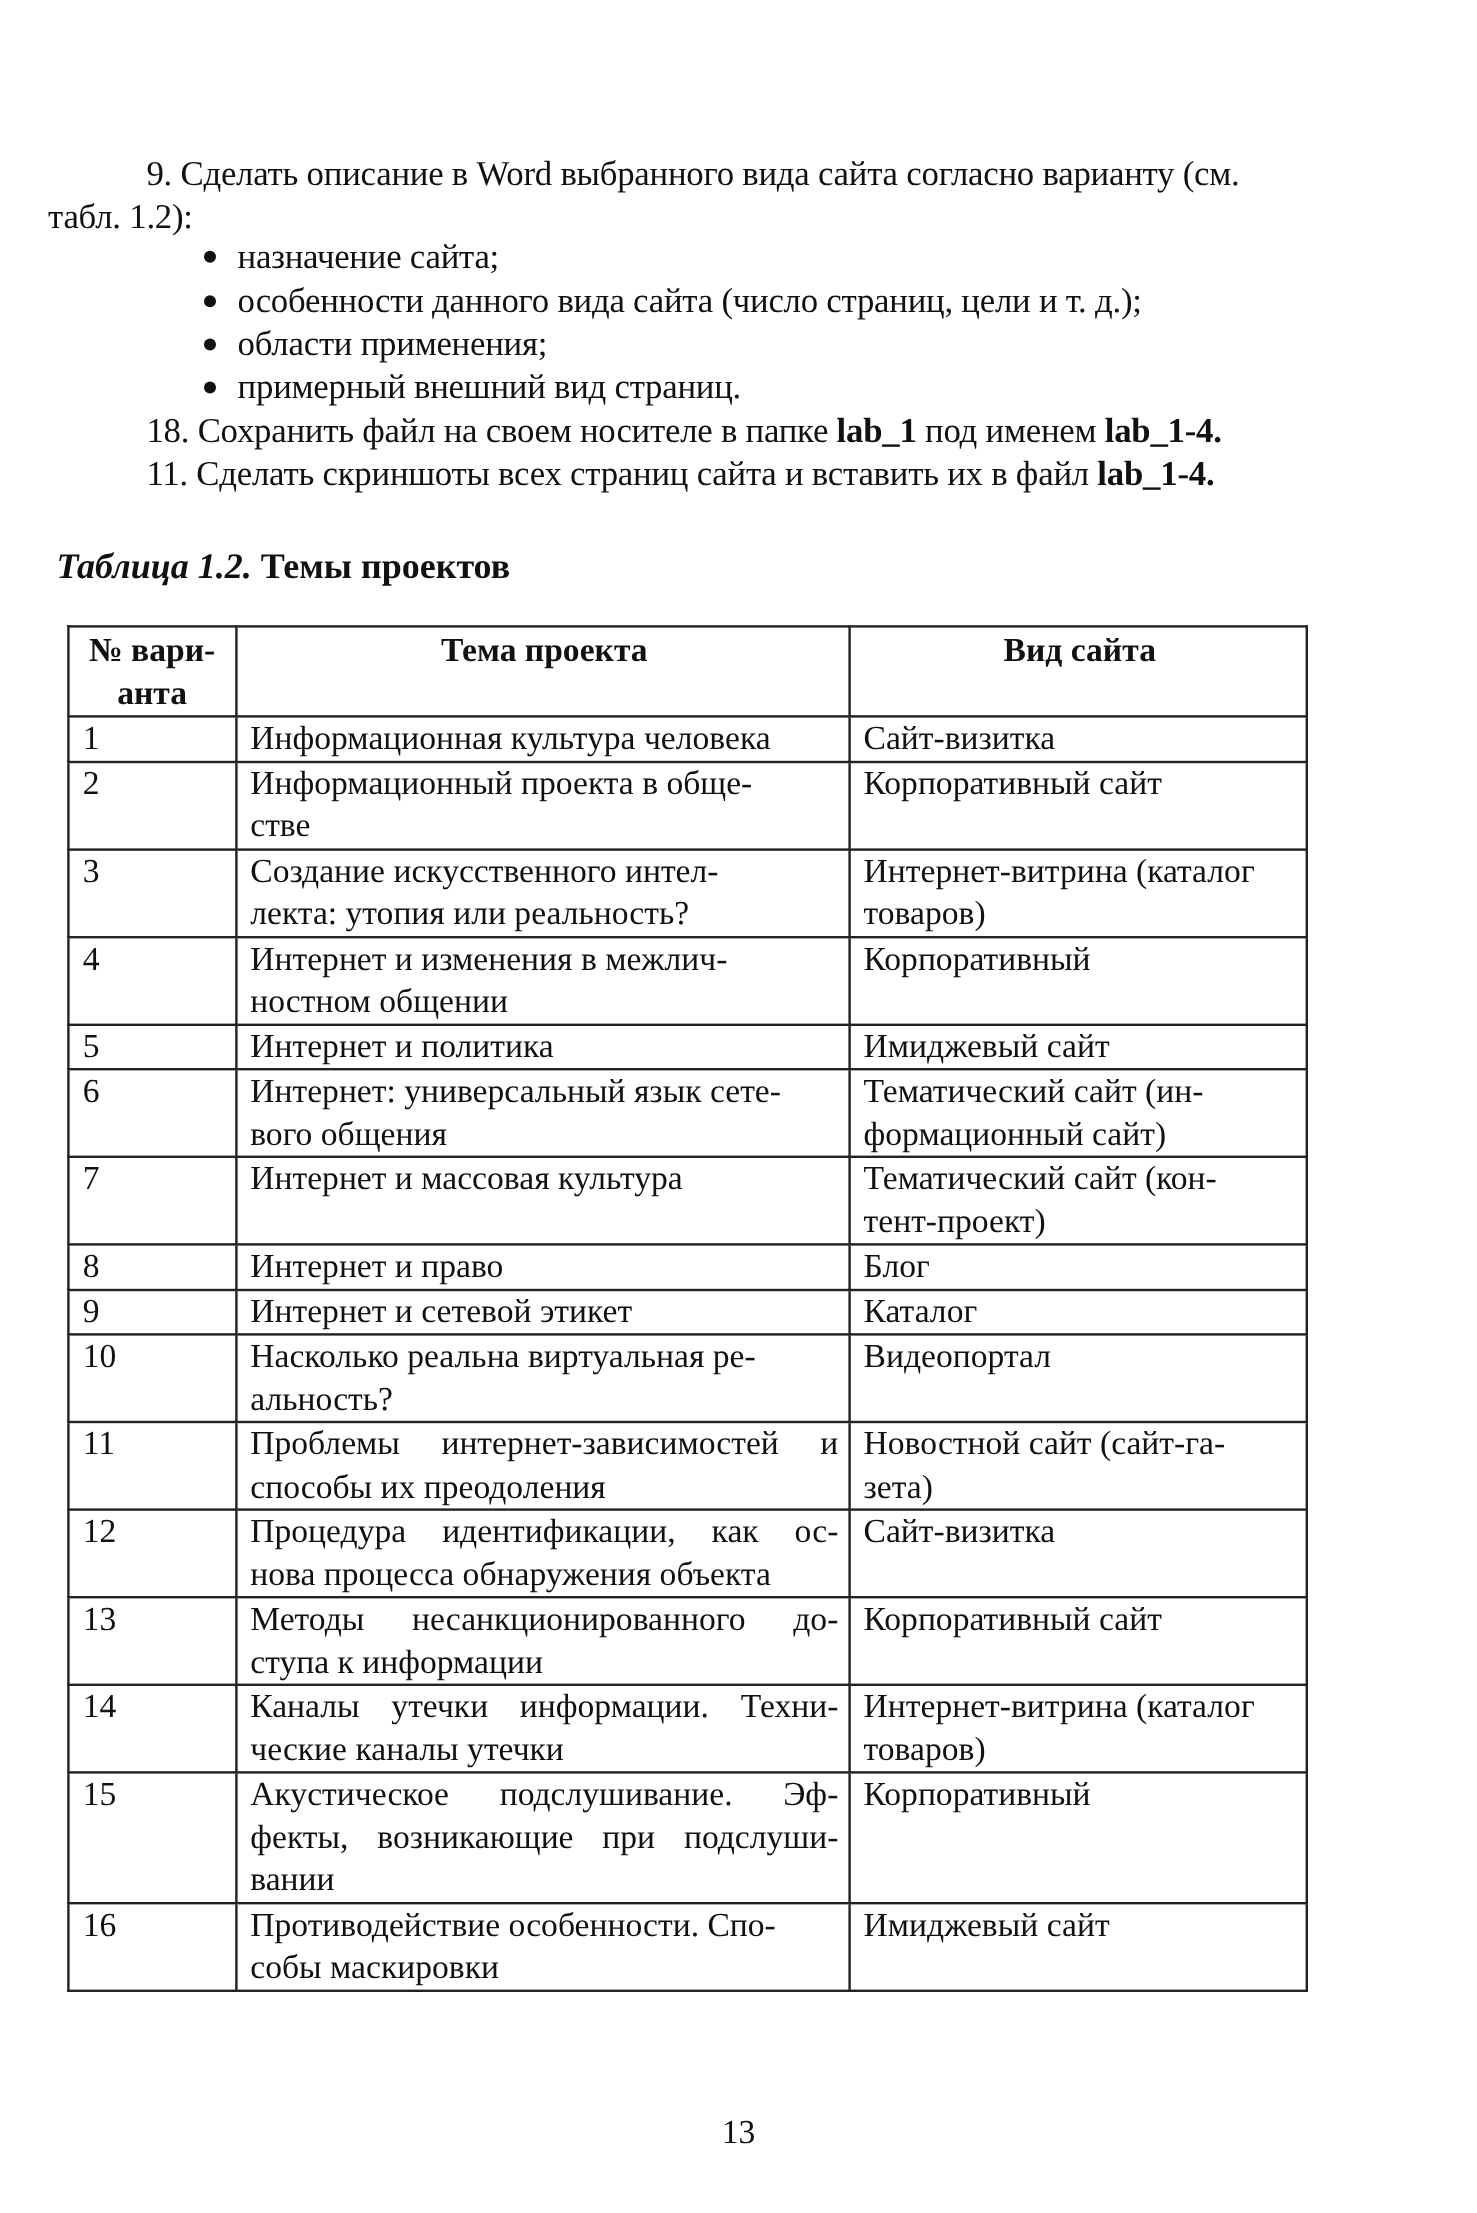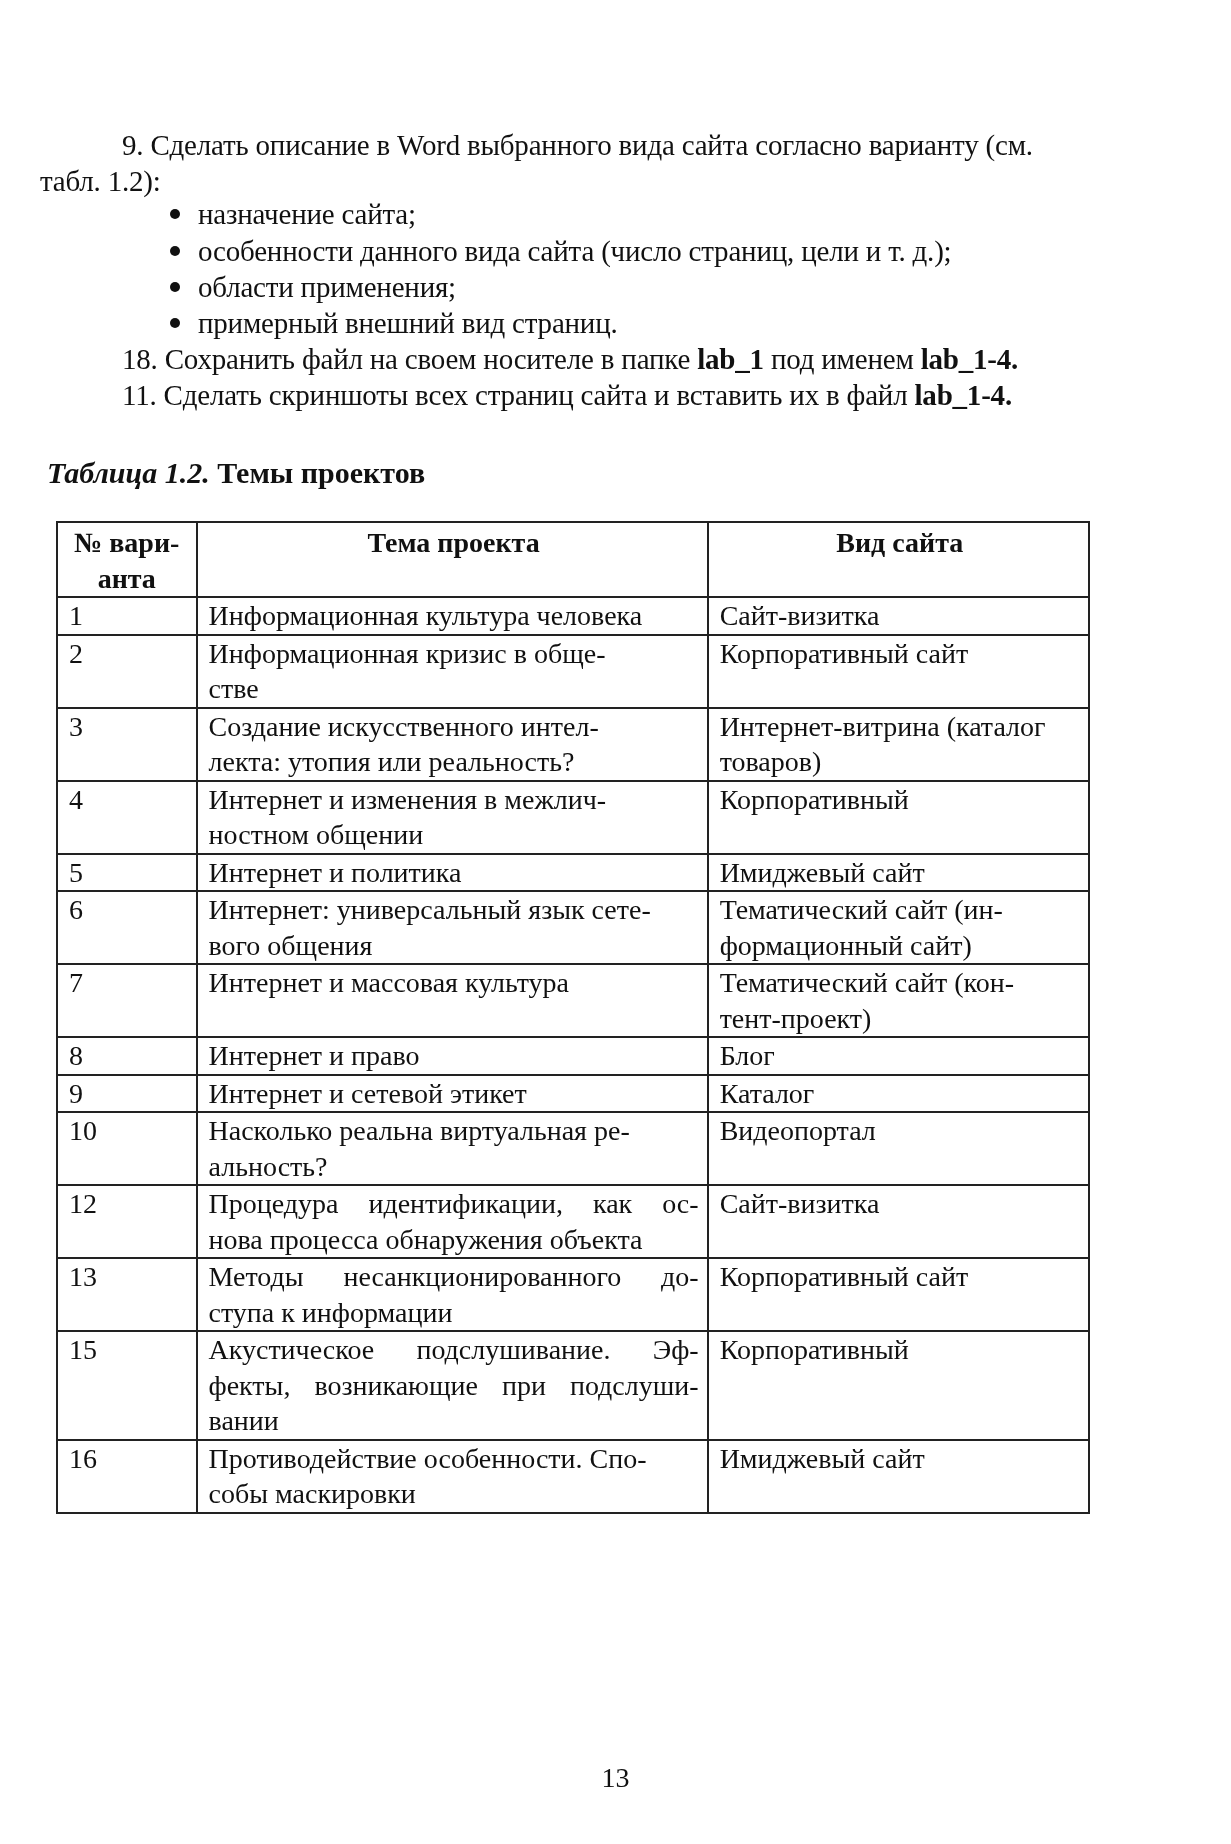--- a/index.html
+++ b/index.html
@@ -104,21 +104,21 @@
           <td>
             <span class="cell-line">Информационная культура человека</span>
           </td>
           <td>
             <span class="cell-line">Сайт-визитка</span>
           </td>
         </tr>
         <tr>
           <td>2</td>
           <td>
-            <span class="cell-line">Информационная кризис в обще-</span>
+            <span class="cell-line">Информационный проекта в обще-</span>
             <span class="cell-line">стве</span>
           </td>
           <td>
             <span class="cell-line">Корпоративный сайт</span>
           </td>
         </tr>
         <tr>
           <td>3</td>
           <td>
             <span class="cell-line">Создание искусственного интел-</span>
@@ -191,37 +191,59 @@
           <td>10</td>
           <td>
             <span class="cell-line">Насколько реальна виртуальная ре-</span>
             <span class="cell-line">альность?</span>
           </td>
           <td>
             <span class="cell-line">Видеопортал</span>
           </td>
         </tr>
         <tr>
+          <td>11</td>
+          <td>
+            <span class="cell-line justify">Проблемы интернет-зависимостей и</span>
+            <span class="cell-line">способы их преодоления</span>
+          </td>
+          <td>
+            <span class="cell-line">Новостной сайт (сайт-га-</span>
+            <span class="cell-line">зета)</span>
+          </td>
+        </tr>
+        <tr>
           <td>12</td>
           <td>
             <span class="cell-line justify">Процедура идентификации, как ос-</span>
             <span class="cell-line">нова процесса обнаружения объекта</span>
           </td>
           <td>
             <span class="cell-line">Сайт-визитка</span>
           </td>
         </tr>
         <tr>
           <td>13</td>
           <td>
             <span class="cell-line justify">Методы несанкционированного до-</span>
             <span class="cell-line">ступа к информации</span>
           </td>
           <td>
             <span class="cell-line">Корпоративный сайт</span>
+          </td>
+        </tr>
+        <tr>
+          <td>14</td>
+          <td>
+            <span class="cell-line justify">Каналы утечки информации. Техни-</span>
+            <span class="cell-line">ческие каналы утечки</span>
+          </td>
+          <td>
+            <span class="cell-line">Интернет-витрина (каталог</span>
+            <span class="cell-line">товаров)</span>
           </td>
         </tr>
         <tr>
           <td>15</td>
           <td>
             <span class="cell-line justify">Акустическое подслушивание. Эф-</span>
             <span class="cell-line justify">фекты, возникающие при подслуши-</span>
             <span class="cell-line">вании</span>
           </td>
           <td>

